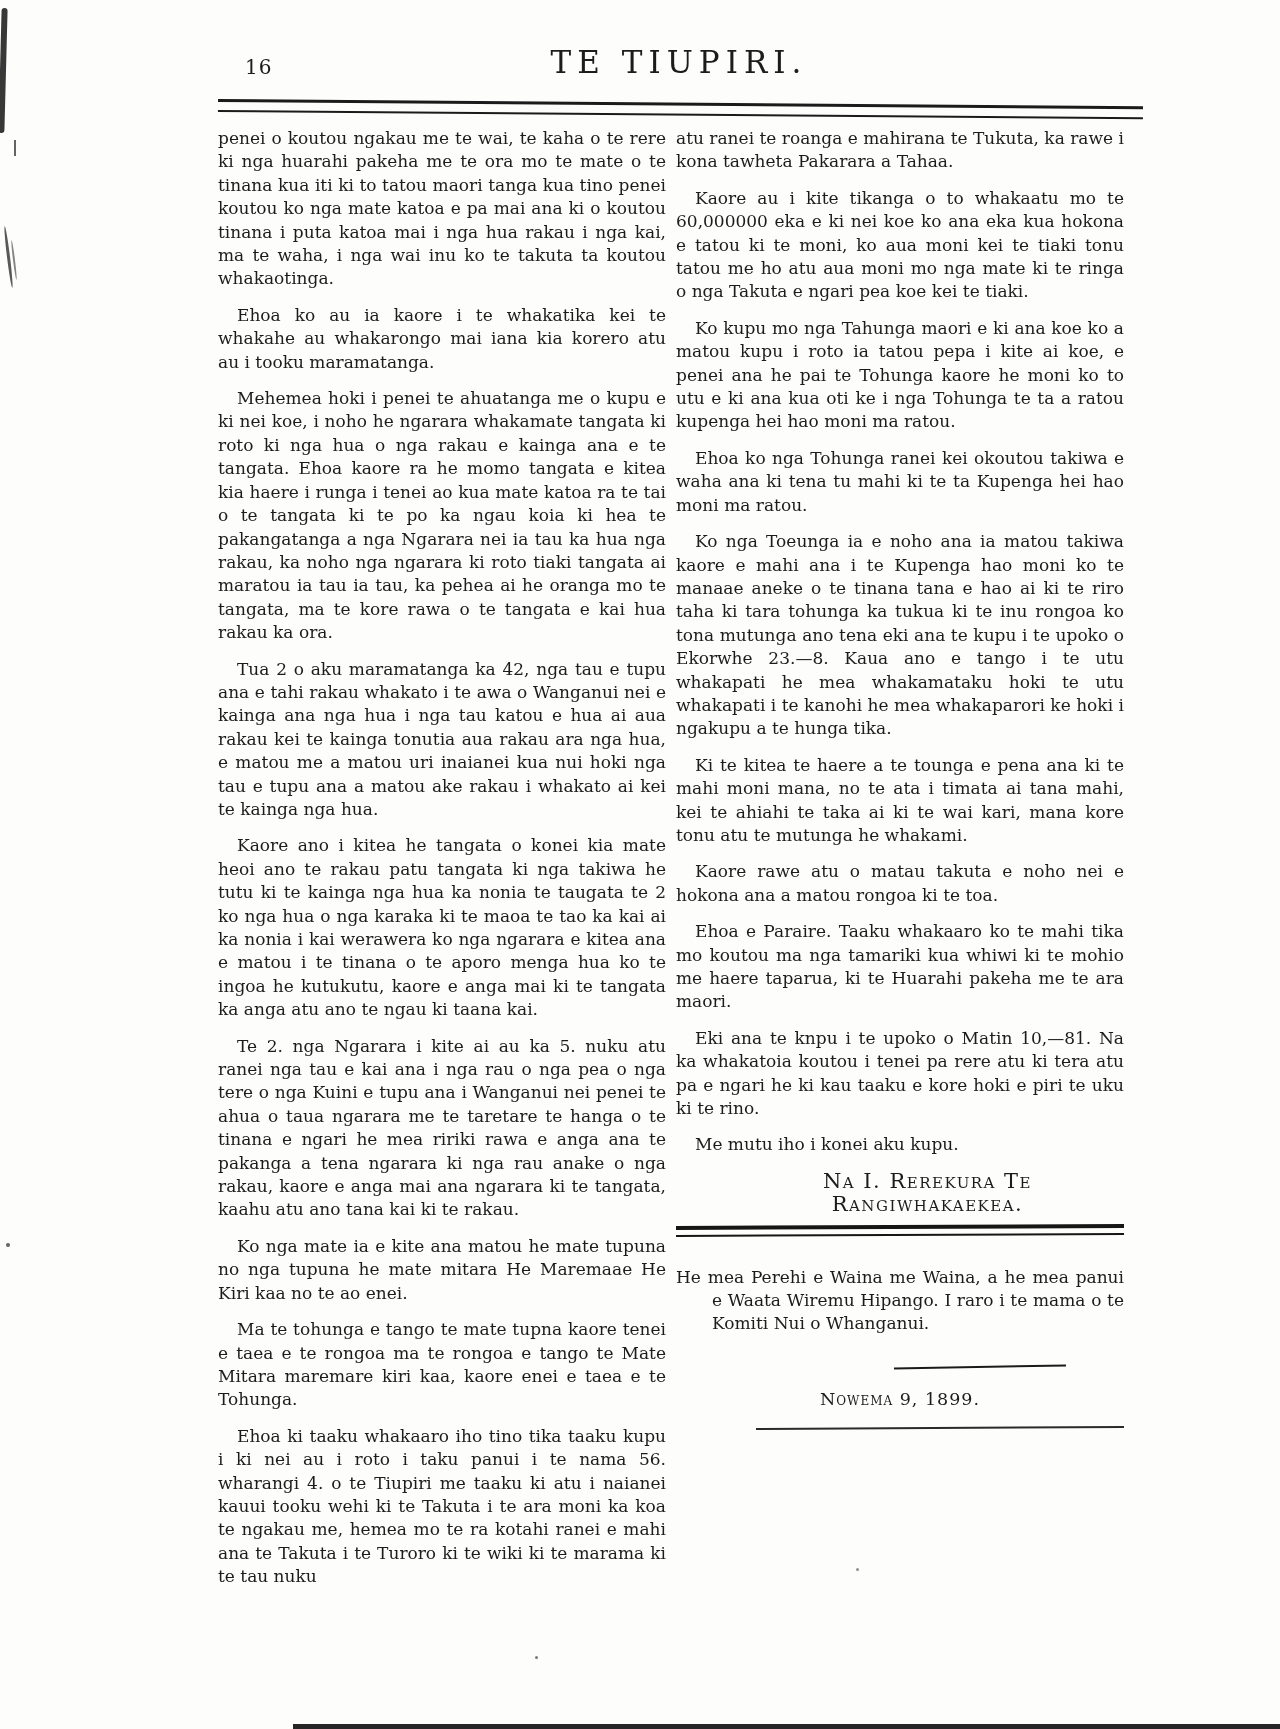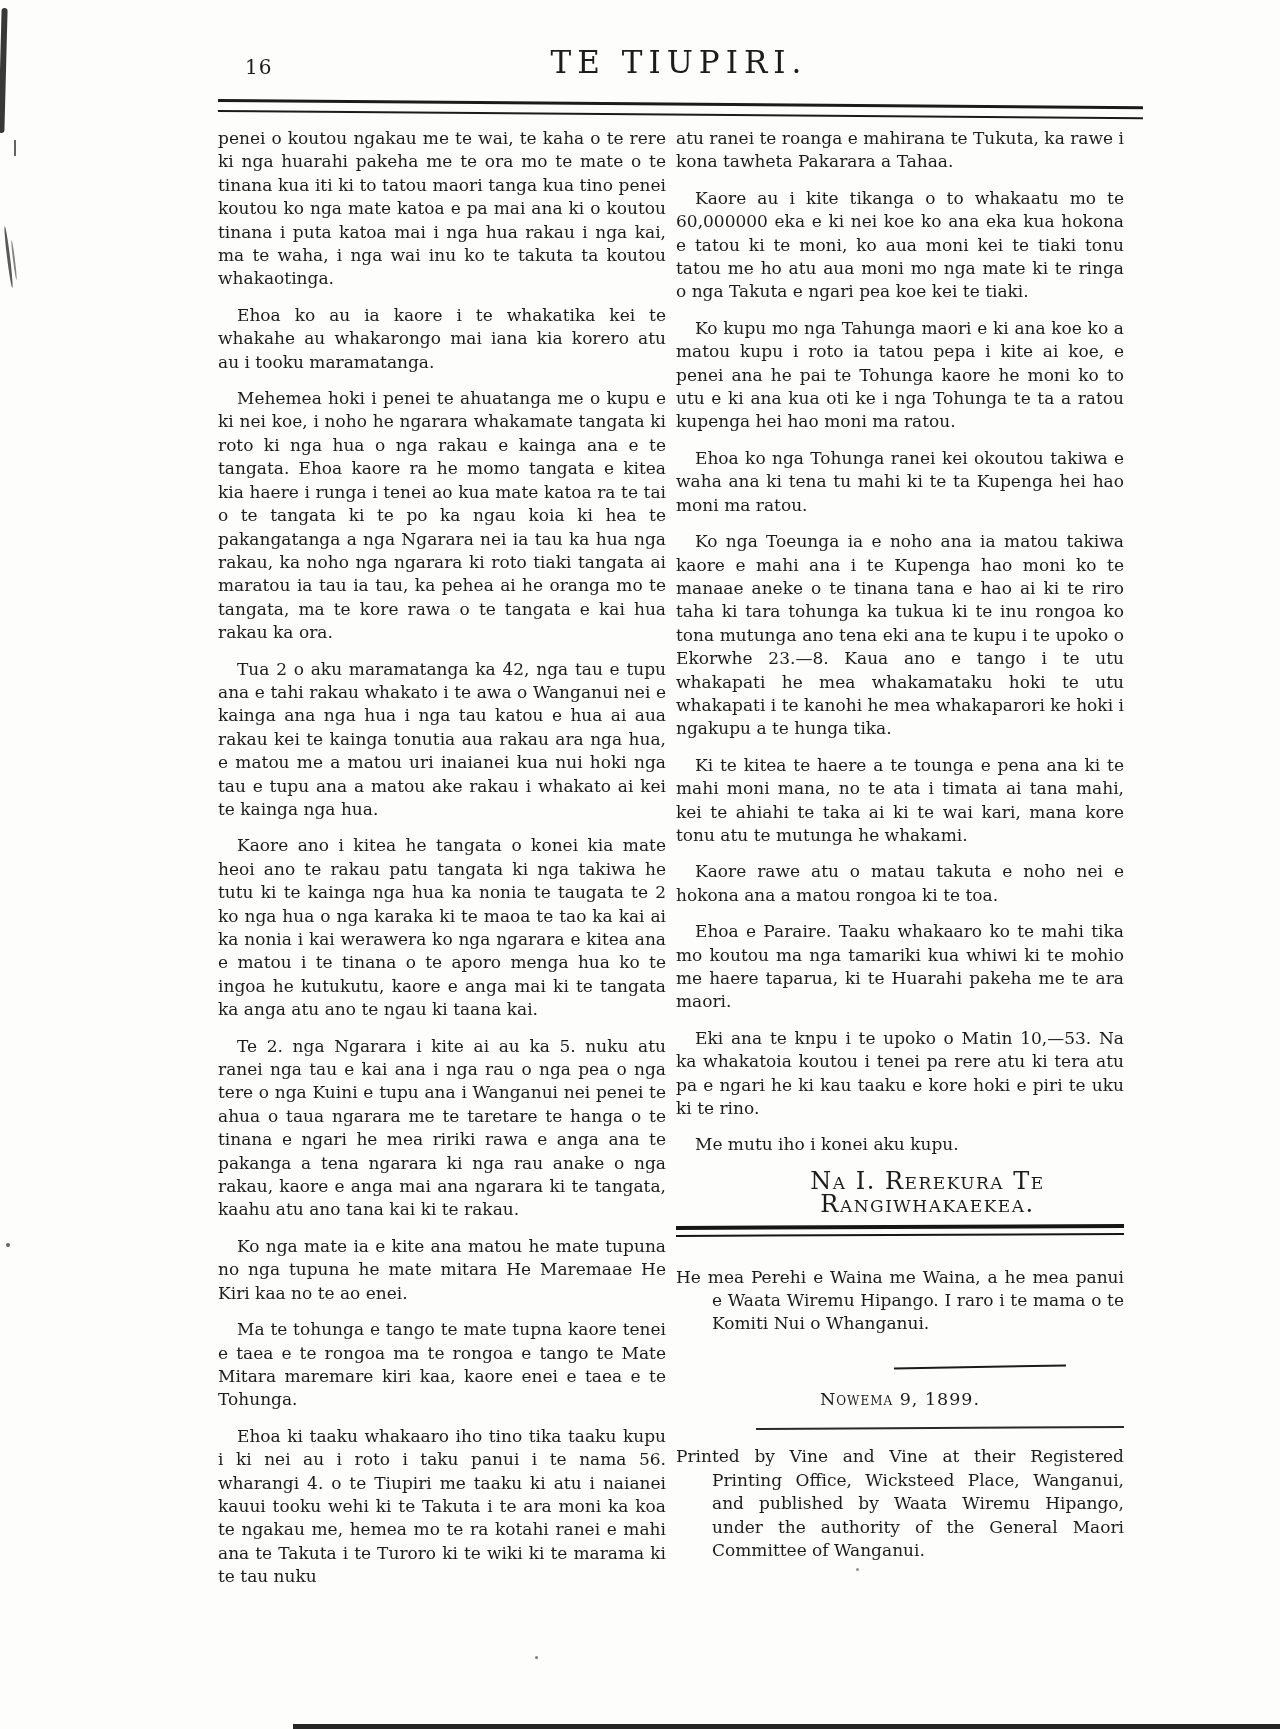--- a/index.html
+++ b/index.html
@@ -25,21 +25,21 @@
     display:flex;gap:10px;
   }
   .col{
     width:448px;text-align:justify;font-size:17px;line-height:23.4px;
   }
   .col p{margin:0 0 13px;}
   .para.ind{text-indent:19px;}
   .salutation{text-align:right;padding-right:95px;margin:2px 0 4px !important;}
   .signature{
     text-align:center;padding-left:55px;font-variant:small-caps;
-    letter-spacing:1.5px;margin:0 0 8px !important;font-size:24px;
+    letter-spacing:1.5px;margin:0 0 8px !important;font-size:21px;
   }
   .sig-rule{
     height:5px;border-top:4px solid #161616;border-bottom:2px solid #161616;
     margin:4px 0 30px;transform:rotate(-0.25deg);
   }
   .hang{padding-left:36px;text-indent:-36px;}
   .imprint{margin-bottom:30px !important;}
   .short-rule{
     width:172px;border-top:2px solid #1b1b1b;margin:0 0 20px 218px;
     transform:rotate(-1deg);
@@ -86,30 +86,29 @@
   <div class="col">
     <div>
         <p class="para">atu ranei te roanga e mahirana te Tukuta, ka rawe i kona tawheta Pakarara a Tahaa.</p>
         <p class="para ind">Kaore au i kite tikanga o to whakaatu mo te 60,000000 eka e ki nei koe ko ana eka kua hokona e tatou ki te moni, ko aua moni kei te tiaki tonu tatou me ho atu aua moni mo nga mate ki te ringa o nga Takuta e ngari pea koe kei te tiaki.</p>
         <p class="para ind">Ko kupu mo nga Tahunga maori e ki ana koe ko a matou kupu i roto ia tatou pepa i kite ai koe, e penei ana he pai te Tohunga kaore he moni ko to utu e ki ana kua oti ke i nga Tohunga te ta a ratou kupenga hei hao moni ma ratou.</p>
         <p class="para ind">Ehoa ko nga Tohunga ranei kei okoutou takiwa e waha ana ki tena tu mahi ki te ta Kupenga hei hao moni ma ratou.</p>
         <p class="para ind">Ko nga Toeunga ia e noho ana ia matou takiwa kaore e mahi ana i te Kupenga hao moni ko te manaae aneke o te tinana tana e hao ai ki te riro taha ki tara tohunga ka tukua ki te inu rongoa ko tona mutunga ano tena eki ana te kupu i te upoko o Ekorwhe 23.—8.  Kaua ano e tango i te utu whakapati he mea whakamataku hoki te utu whakapati i te kanohi he mea whakaparori ke hoki i ngakupu a te hunga tika.</p>
         <p class="para ind">Ki te kitea te haere a te tounga e pena ana ki te mahi moni mana, no te ata i timata ai tana mahi, kei te ahiahi te taka ai ki te wai kari, mana kore tonu atu te mutunga he whakami.</p>
         <p class="para ind">Kaore rawe atu o matau takuta e noho nei e hokona ana a matou rongoa ki te toa.</p>
         <p class="para ind">Ehoa e Paraire.  Taaku whakaaro ko te mahi tika mo koutou ma nga tamariki kua whiwi ki te mohio me haere taparua, ki te Huarahi pakeha me te ara maori.</p>
-        <p class="para ind">Eki ana te knpu i te upoko o Matin 10,—53.  Na ka whakatoia koutou i tenei pa rere atu ki tera atu pa e ngari he ki kau taaku e kore hoki e piri te uku ki te rino.</p>
+        <p class="para ind">Eki ana te knpu i te upoko o Matin 10,—81.  Na ka whakatoia koutou i tenei pa rere atu ki tera atu pa e ngari he ki kau taaku e kore hoki e piri te uku ki te rino.</p>
         <p class="para ind">Me mutu iho i konei aku kupu.</p>
       </div>
     <p class="signature">Na I. Rerekura Te Rangiwhakaekea.</p>
     <div class="sig-rule"></div>
     <p class="hang imprint">He mea Perehi e Waina me Waina, a he mea panui e Waata Wiremu Hipango.  I raro i te mama o te Komiti Nui o Whanganui.</p>
     <div class="short-rule"></div>
     <p class="dateline">Nowema 9, 1899.</p>
     <div class="long-rule"></div>
-    <p class="hang">Printed by Vine and Vine at their Registered Printing Office, Wicksteed Place, Wanganui, and published by Waata Wiremu Hipango, under the authority of the General Maori Committee of Wanganui.</p>
   </div>
 </div>
 
 <div class="art art-edge-top"></div>
 <div class="art art-edge-tick"></div>
 <div class="art art-edge-paren"></div>
 <div class="art art-edge-paren2"></div>
 <div class="art art-dot1"></div>
 <div class="art art-dot2"></div>
 <div class="art art-dot3"></div>

